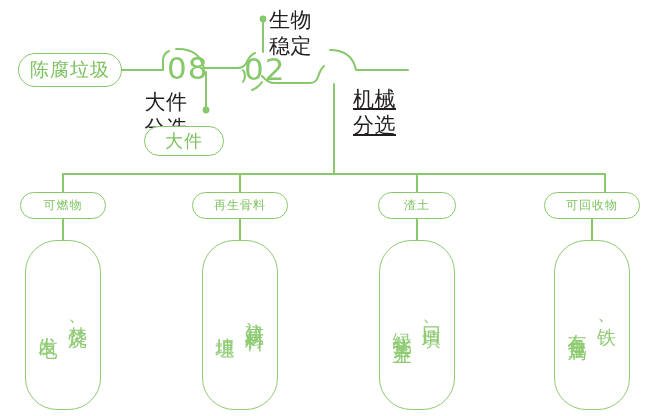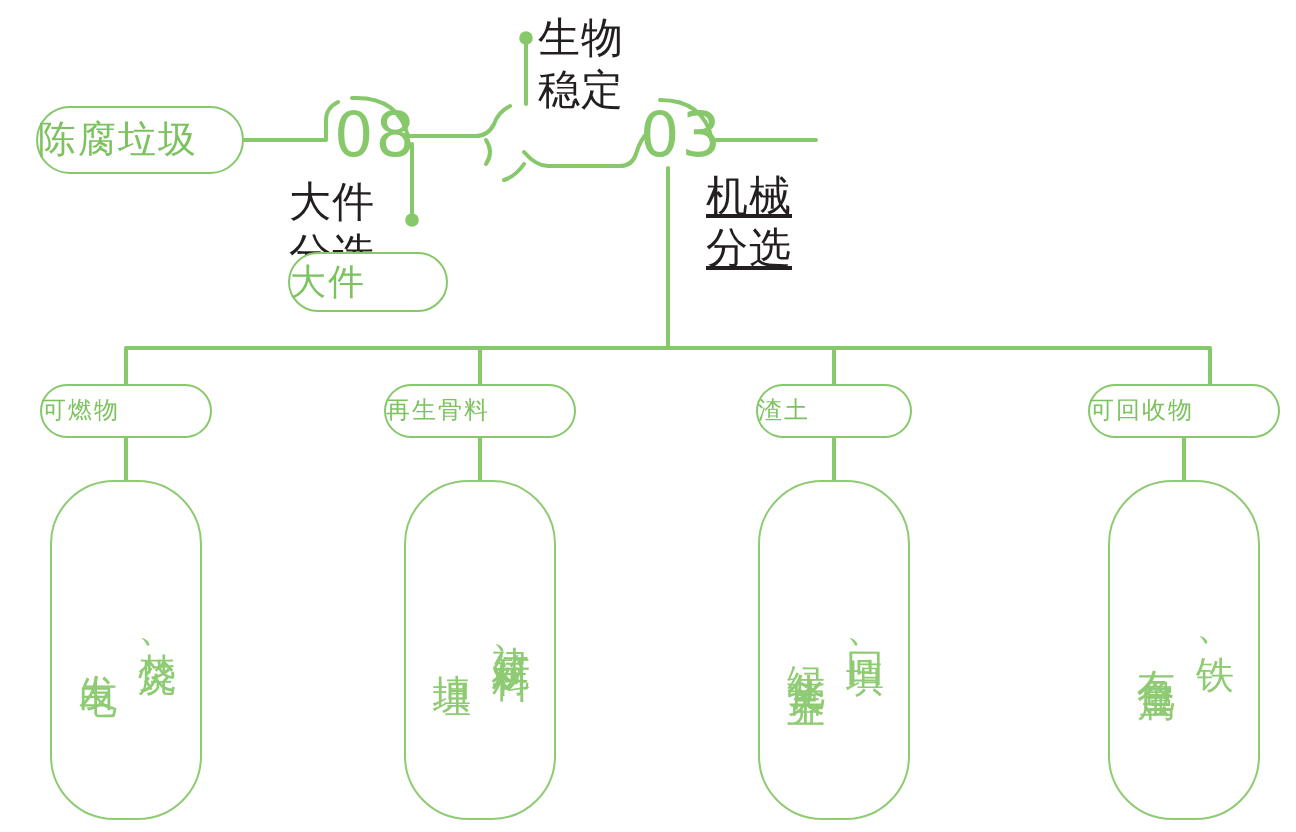--- a/index.html
+++ b/index.html
@@ -11,21 +11,21 @@
 
   
   #wires{position:absolute;left:0;top:0;width:648px;height:416px;}
   #wires path,#wires line{fill:none;stroke:#86c86a;stroke-width:2;stroke-linecap:round;stroke-linejoin:round;}
   #wires circle{fill:#86c86a;stroke:none;}
 
   
   .pill{
     position:absolute;box-sizing:border-box;
     border:1.6px solid #86c86a;border-radius:999px;background:#fff;
-    color:#7cc25f;display:flex;align-items:center;
+    color:#7cc25f;display:flex;align-items:center;justify-content:center;
     letter-spacing:1px;white-space:nowrap;
   }
   .pill.big{font-size:19px;height:34px;}
   .pill.mid{font-size:18px;height:30px;}
   .pill.cat{font-size:12px;height:27px;}
 
   
   .stagenum{
     position:absolute;color:#86c86a;font-size:31px;line-height:1;
     letter-spacing:1px;font-family:"DejaVu Sans",sans-serif;
@@ -88,22 +88,22 @@
     <path d="M592,219 L592,240"></path>
   </svg>
 
   <div class="pill big" style="left:18px;top:53px;width:104px;">
     <span>陈腐垃圾</span>
   </div>
 
   <div class="stagenum" style="left:167px;top:53px;">
     <span>08</span>
   </div>
-  <div class="stagenum" style="left:320px;top:53px;">
-    <span>03</span>
+  <div class="stagenum" style="left:244px;top:54px;">
+    <span>02</span>
   </div>
 
   <div class="caption" style="left:134px;top:89px;width:64px;">大件
 分选</div>
   <div class="caption" style="left:269px;top:7px;width:64px;text-align:left;">生物
 稳定</div>
   <div class="caption" style="left:353px;top:86px;width:64px;text-align:left;text-decoration:underline;">机械
 分选</div>
 
   <div class="pill mid" style="left:144px;top:126px;width:80px;">

